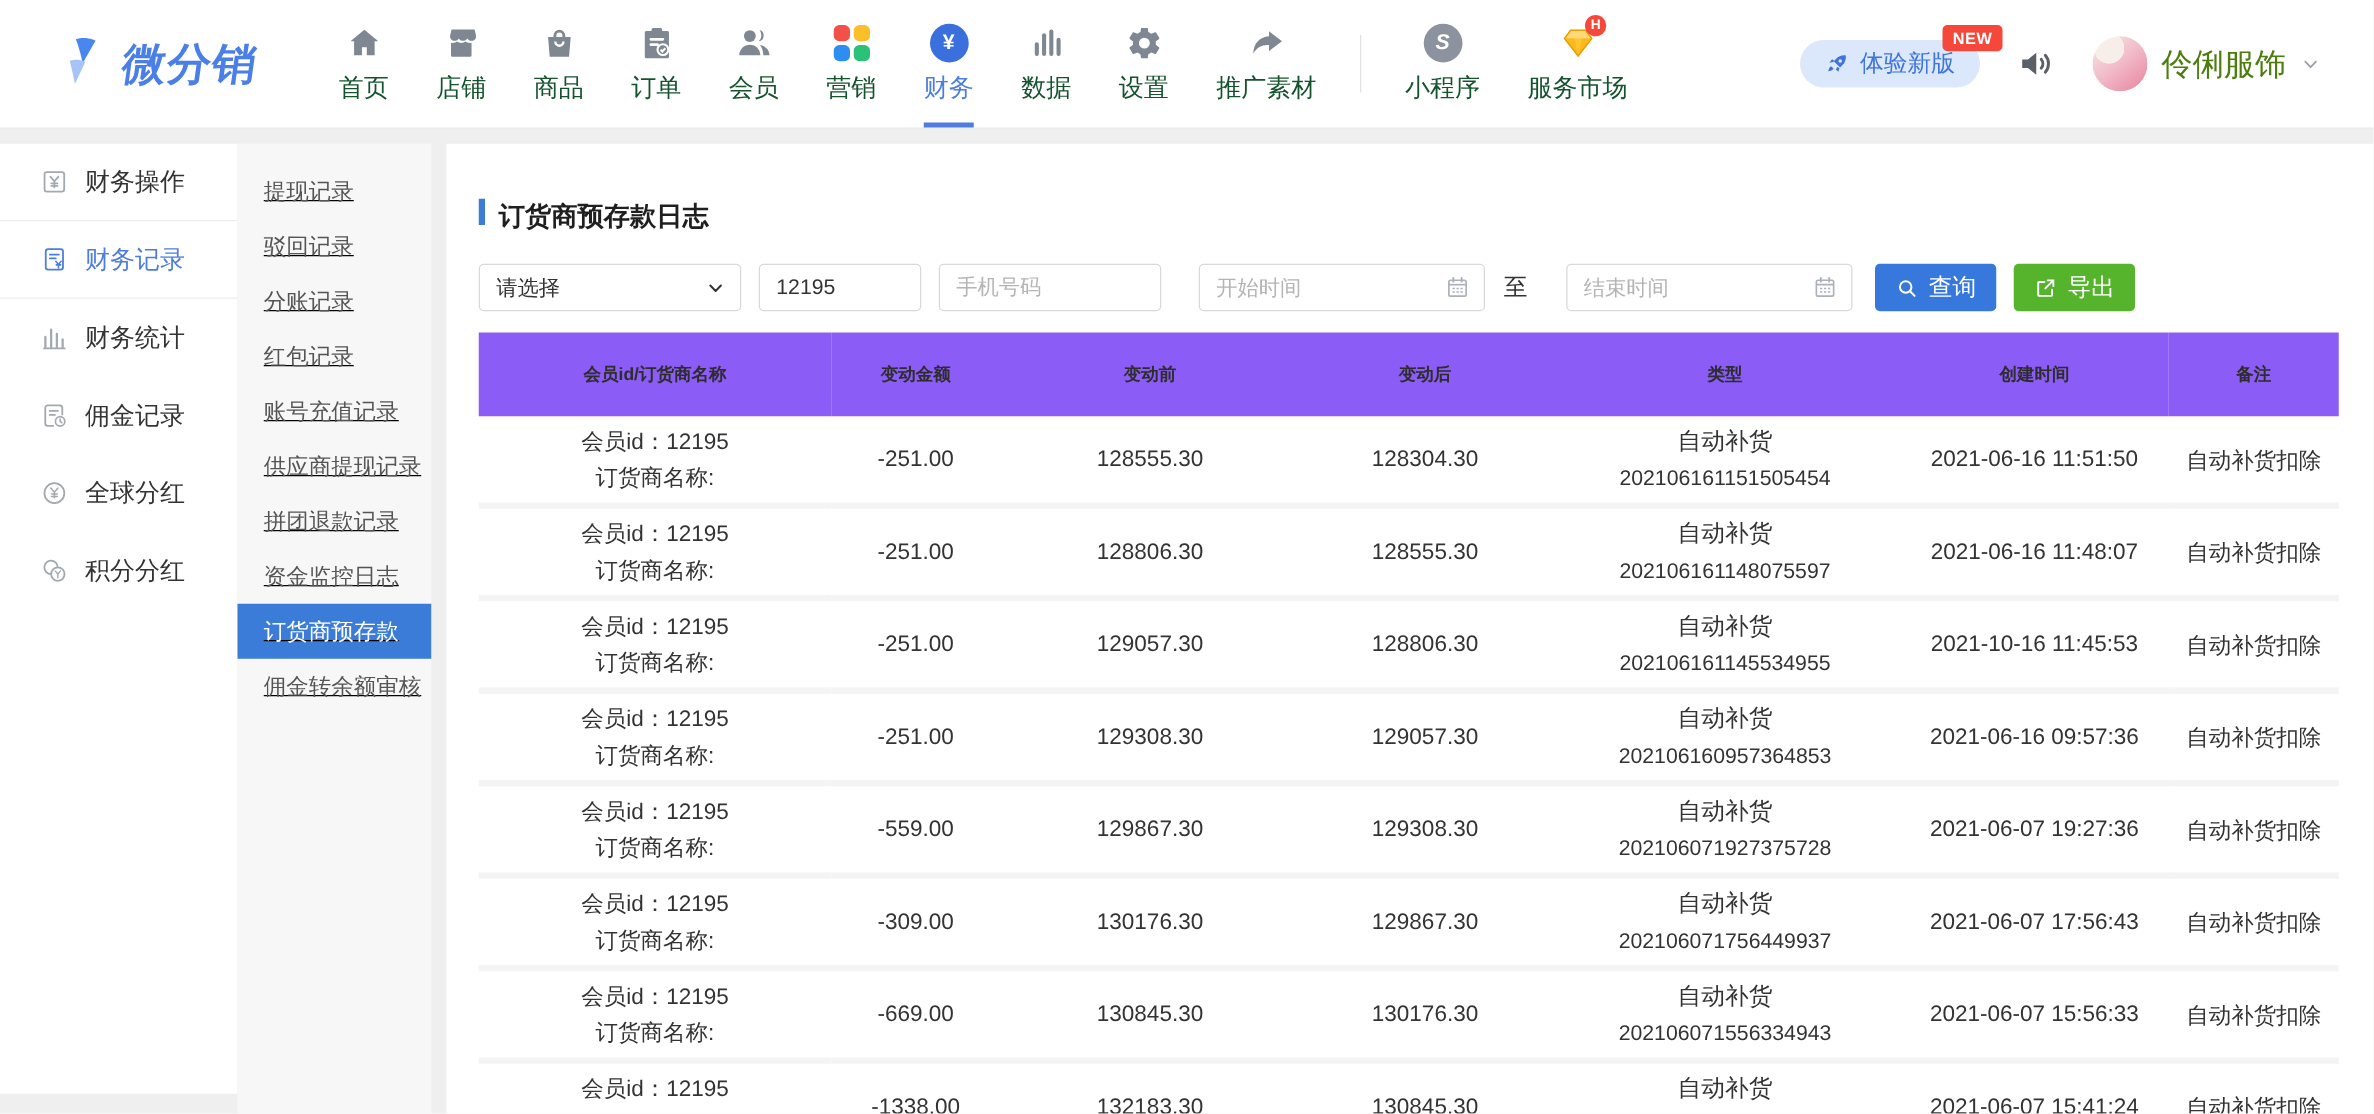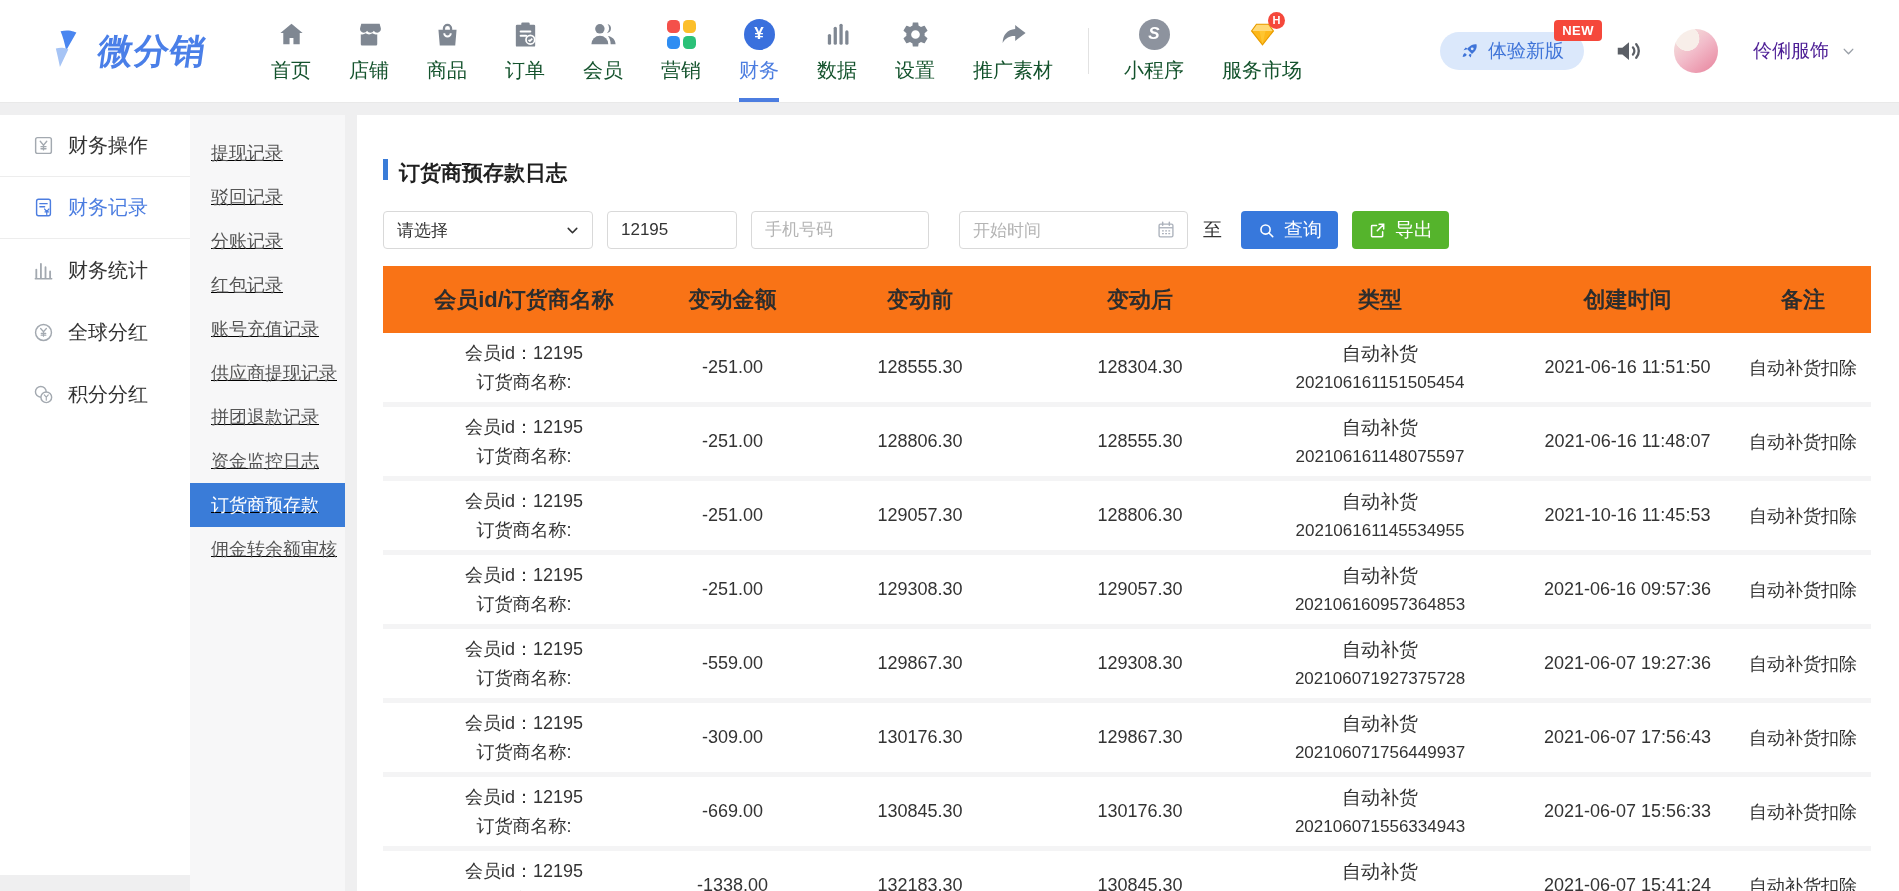--- a/index.html
+++ b/index.html
@@ -43,21 +43,21 @@
   .try-new .ico svg{width:19px;height:19px;display:block;}
   .new-badge{position:absolute;top:-12px;right:-18px;background:#f5483b;color:#fff;
     font-size:13px;font-weight:bold;padding:3px 8px;border-radius:4px;letter-spacing:.5px;}
   .speaker{color:#5b5f66;cursor:pointer;display:flex;}
   .speaker svg{width:30px;height:30px;}
   .user{display:flex;align-items:center;gap:11px;cursor:pointer;}
   .avatar{width:44px;height:44px;border-radius:50%;
     background:
       radial-gradient(circle at 30% 22%, #f8eee9 0 26%, rgba(0,0,0,0) 27%),
       linear-gradient(140deg,#f4e4de 8%,#f2bcca 48%,#e98ba3 92%);}
-  .user-name{font-size:19px;color:#4c1d95;white-space:nowrap;margin-left:24px;}
+  .user-name{font-size:25px;color:#4d7c0f;white-space:nowrap;}
   .user .chev{color:#9aa0a8;display:flex;}
   .user .chev svg{width:17px;height:17px;}
 
   
   .sidebar{position:absolute;left:0;top:115px;width:190px;bottom:16px;background:#fff;}
   .side-item{height:62px;display:flex;align-items:center;gap:13px;padding-left:32px;
     font-size:20px;color:#333;cursor:pointer;box-sizing:border-box;}
   .side-item:nth-child(1),.side-item:nth-child(2){border-bottom:1px solid #ededed;}
   .side-item .ico{color:#a3a9b0;display:flex;}
   .side-item .ico svg{width:23px;height:23px;}
@@ -95,21 +95,21 @@
   .to-label{font-size:19px;color:#333;margin:0 1px;}
   .btn{height:38px;border:none;border-radius:4px;color:#fff;font-size:19px;display:flex;
     align-items:center;gap:8px;padding:0 16px;cursor:pointer;font-family:inherit;}
   .btn .ico{display:flex;}
   .btn .ico svg{width:19px;height:19px;}
   .btn-search{background:#3778dc;margin-left:4px;}
   .btn-export{background:#55b42c;}
 
   
   table.log{margin-top:17px;width:100%;border-collapse:collapse;table-layout:fixed;}
-  table.log thead th{background:#f97316;height:67px;font-size:22px;font-weight:bold;color:#2d2d2d;
+  table.log thead th{background:#8b5cf6;height:67px;font-size:14px;font-weight:bold;color:#2d2d2d;
     text-align:center;padding:0;}
   table.log tbody td{height:69px;border-bottom:5px solid #f4f4f5;text-align:center;
     font-size:18px;color:#333;padding:0;vertical-align:middle;}
   td.c1{text-align:left;padding-left:82px;font-size:19px;}
   td.c1 div{line-height:29px;}
   th.h5,td.c5{text-align:left;padding-left:98px;}
   td.c5 div{line-height:29px;}
   td.c5 .t-line1{font-size:19px;}
   td.c5 .t-num{font-size:17px;white-space:nowrap;}
   th.h6,td.c6{text-align:left;padding-left:12px;}
@@ -301,20 +301,31 @@
           <svg viewBox="0 0 24 24">
             <path d="M4.5 20V11M9.3 20V5M14.1 20V8.5M18.9 20v-7" fill="none" stroke="currentColor" stroke-width="1.9" stroke-linecap="round"></path>
             <path d="M3.4 20.6h17.2" stroke="currentColor" stroke-width="1.5" stroke-linecap="round"></path>
           </svg>
         </span>
         <span>财务统计</span>
       </div>
       <div class="side-item">
         <span class="ico">
           <svg viewBox="0 0 24 24">
+            <path d="M18.6 11V5.4a2 2 0 0 0-2-2H6.4a2 2 0 0 0-2 2v13.2a2 2 0 0 0 2 2H11" fill="none" stroke="currentColor" stroke-width="1.5" stroke-linecap="round"></path>
+            <path d="M8 8h7M8 11.4h4.5" stroke="currentColor" stroke-width="1.4" stroke-linecap="round"></path>
+            <circle cx="16.8" cy="16.8" r="3.9" fill="none" stroke="currentColor" stroke-width="1.4"></circle>
+            <path d="M16.8 14.9v2l1.4 1" fill="none" stroke="currentColor" stroke-width="1.3" stroke-linecap="round"></path>
+          </svg>
+        </span>
+        <span>佣金记录</span>
+      </div>
+      <div class="side-item">
+        <span class="ico">
+          <svg viewBox="0 0 24 24">
             <circle cx="12" cy="12" r="8.3" fill="none" stroke="currentColor" stroke-width="1.5"></circle>
             <path d="m9 7.8 3 3.4 3-3.4M12 11.2v4.6M9.6 12.8h4.8M9.6 14.8h4.8" fill="none" stroke="currentColor" stroke-width="1.3" stroke-linecap="round"></path>
           </svg>
         </span>
         <span>全球分红</span>
       </div>
       <div class="side-item">
         <span class="ico">
           <svg viewBox="0 0 24 24">
             <circle cx="9.2" cy="9.2" r="5.6" fill="none" stroke="currentColor" stroke-width="1.5"></circle>
@@ -380,20 +391,31 @@
         <span class="ico">
             <svg viewBox="0 0 24 24">
               <rect x="3.7" y="5" width="16.6" height="15.3" rx="1.6" fill="none" stroke="currentColor" stroke-width="1.6"></rect>
               <path d="M3.7 9.3h16.6" stroke="currentColor" stroke-width="1.6"></path>
               <path d="M8 2.8v3.6M16 2.8v3.6" stroke="currentColor" stroke-width="1.8" stroke-linecap="round"></path>
               <path d="M7.2 13h2.2M11 13h2.2M14.8 13h2.2M7.2 16.4h2.2M11 16.4h2.2M14.8 16.4h2.2" stroke="currentColor" stroke-width="1.5"></path>
             </svg>
           </span>
       </div>
       <span class="to-label">至</span>
+      <div class="ctrl datebox">
+        <span class="ph">结束时间</span>
+        <span class="ico">
+            <svg viewBox="0 0 24 24">
+              <rect x="3.7" y="5" width="16.6" height="15.3" rx="1.6" fill="none" stroke="currentColor" stroke-width="1.6"></rect>
+              <path d="M3.7 9.3h16.6" stroke="currentColor" stroke-width="1.6"></path>
+              <path d="M8 2.8v3.6M16 2.8v3.6" stroke="currentColor" stroke-width="1.8" stroke-linecap="round"></path>
+              <path d="M7.2 13h2.2M11 13h2.2M14.8 13h2.2M7.2 16.4h2.2M11 16.4h2.2M14.8 16.4h2.2" stroke="currentColor" stroke-width="1.5"></path>
+            </svg>
+          </span>
+      </div>
       <button class="btn btn-search">
         <span class="ico">
             <svg viewBox="0 0 24 24">
               <circle cx="10.8" cy="10.8" r="5.8" fill="none" stroke="#fff" stroke-width="2"></circle>
               <path d="m15.2 15.2 4.6 4.6" stroke="#fff" stroke-width="2" stroke-linecap="round"></path>
             </svg>
           </span>
         <span>查询</span>
       </button>
       <button class="btn btn-export">

